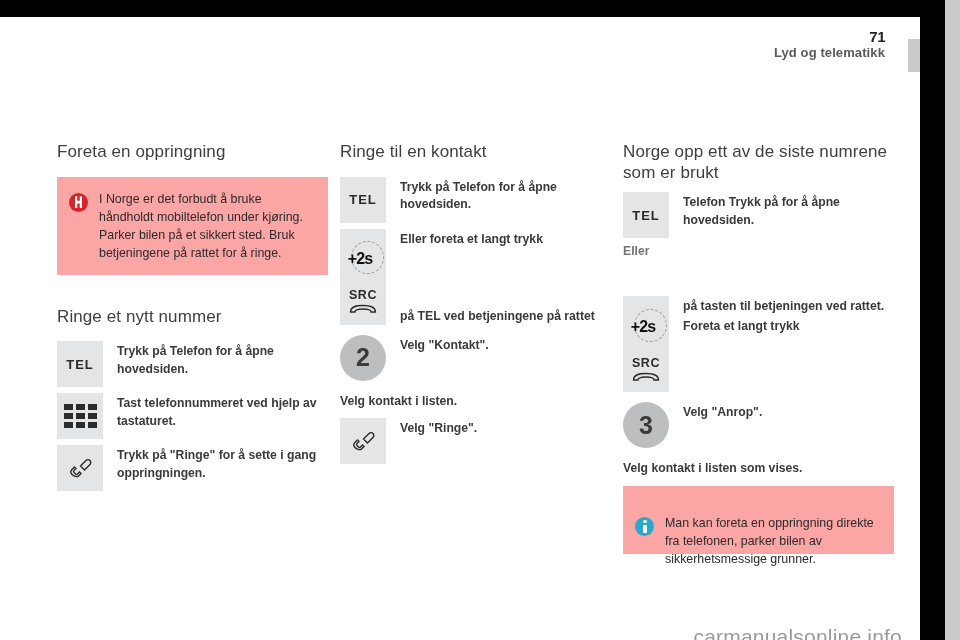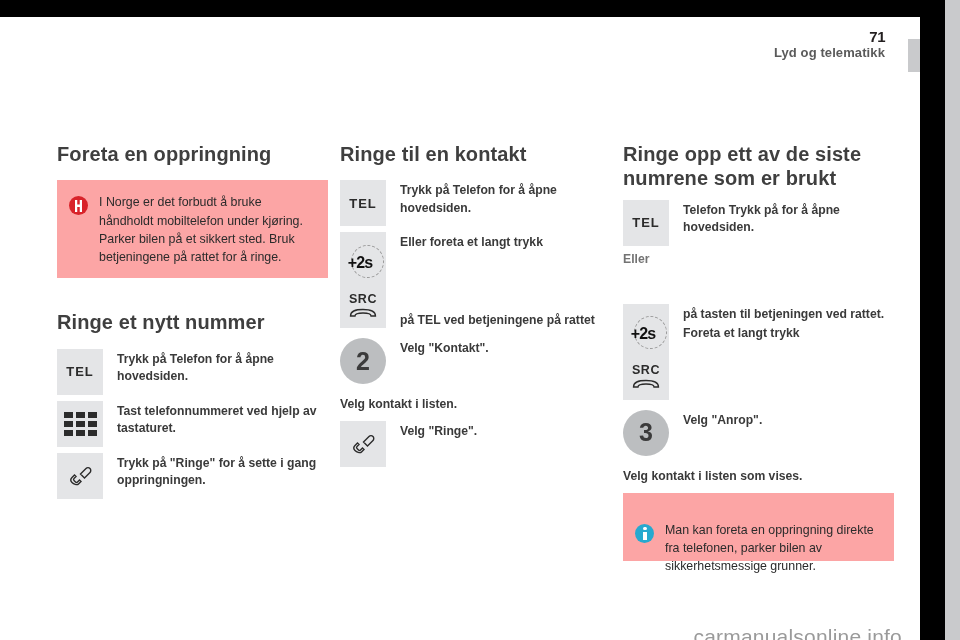--- a/index.html
+++ b/index.html
@@ -44,21 +44,21 @@
   .tab-sub.s1{top:62px;}
   .tab-sub.s2{top:82px;}
 
   
   .col{position:absolute;top:125px;width:271px;}
   .col-1{left:57px;}
   .col-2{left:340px;}
   .col-3{left:623px;}
 
   .sec-title{
-    font-size:20px;font-weight:bold;color:#3f3f3f;
+    font-size:17px;font-weight:normal;color:#3f3f3f;
     margin:0 0 14px 0;line-height:1.22;letter-spacing:0.1px;
   }
   .sec-title.two-line{margin-bottom:9px;}
 
   
   .notebox{
     background:#fca5a5;position:relative;
     padding:13px 12px 14px 42px;box-sizing:border-box;
   }
   .notebox p{
@@ -248,21 +248,21 @@
           <svg viewBox="0 0 26 26" width="26" height="26">
             <path d="M5 19.5 C3.5 18 3.5 16 5 14.5 L7.5 12 L9 13.5 L7 15.5 C6.4 16.1 6.4 16.9 7 17.5 L8.5 19 C9.1 19.6 9.9 19.6 10.5 19 L12.5 17 L14 18.5 L11.5 21 C10 22.5 6.5 21 5 19.5 Z M13.5 11 L19 5.5 C20 4.5 22 4.5 23 5.5 C24 6.5 24 8.5 23 9.5 L17.5 15 Z" fill="none" stroke="#2b2b2b" stroke-width="1.4"></path>
           </svg>
         </span>
       </div>
       <div class="txt">Velg "Ringe".</div>
     </div>
   </div>
 
   <div class="col col-3">
-    <div class="sec-title two-line">Ringe opp ett av de siste numrene som er brukt</div>
+    <div class="sec-title two-line">Norge opp ett av de siste numrene som er brukt</div>
 
     <div class="srow">
       <div class="btn h46">
         <span class="btn-lbl">TEL</span>
       </div>
       <div class="txt">Telefon Trykk på for å åpne hovedsiden.</div>
     </div>
 
     <div class="sub-eller">Eller</div>
 

